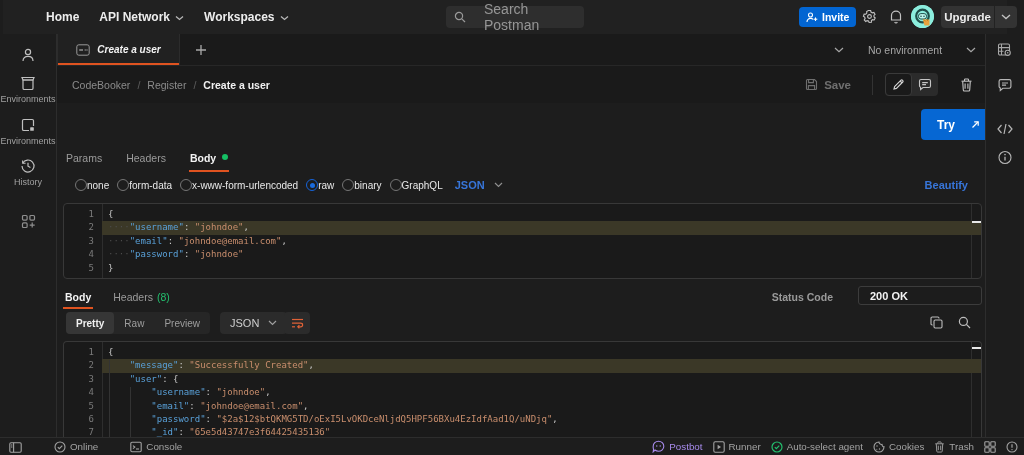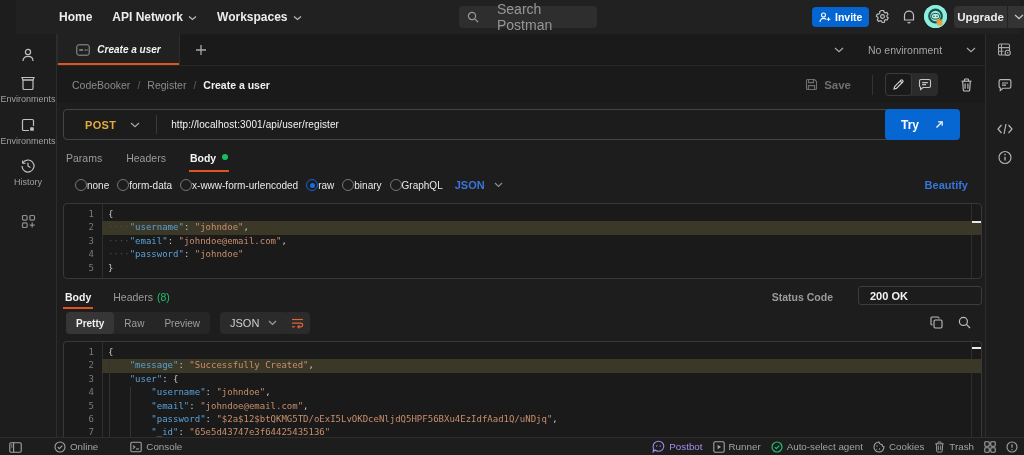--- a/index.html
+++ b/index.html
@@ -7,21 +7,21 @@
   body {
     font-family:"Liberation Sans", sans-serif;
     background:#1d1d1d; color:#d0d0d0;
     position:relative; font-size:11px;
     -webkit-font-smoothing:antialiased;
   }
   svg { display:block; }
 
   
   .top-header {
-    position:absolute; left:16px; top:0; width:1004px; height:34px;
+    position:absolute; left:3px; top:0; width:1004px; height:34px;
     background:#212121; display:flex; align-items:center;padding-left:32px;
   }
   .hdr-nav { display:flex; align-items:center; gap:6px; padding-left:4px; }
   .hdr-item {
     color:#ededed; font-size:12px; font-weight:600; padding:5px 7px;
     display:flex; align-items:center; gap:5px; border-radius:4px; cursor:pointer;
     white-space:nowrap;
   }
   .hdr-item .chev { margin-top:1px; }
   .search-box {
@@ -114,21 +114,21 @@
   .url-bar {
     position:absolute; left:6px; top:6px; width:835px; height:31px;
     border:1px solid #454545; border-radius:4px; background:#1c1c1c;
     display:flex; align-items:center;
   }
   .method { color:#e3a93d; font-weight:700; font-size:11px; padding:0 14px 0 21px; letter-spacing:.3px; cursor:pointer; }
   .method-chev { cursor:pointer; padding-right:16px; }
   .url-sep { width:1px; height:19px; background:#3a3a3a; }
   .url-text { color:#f3f3f3; font-size:10px; padding-left:14px; font-weight:400; letter-spacing:.1px; }
   .try-btn {
-    position:absolute; left:828px; top:6px; width:75px; height:31px;
+    position:absolute; left:864px; top:6px; width:75px; height:31px;
     background:#0667d3; color:#fff; border:none; border-radius:4px;
     font-size:12px; font-weight:700; font-family:inherit; cursor:pointer;
     display:flex; align-items:center; justify-content:center; gap:16px;
   }
 
   
   .reqtabs { height:29px; display:flex; align-items:center; padding-left:8px; position:relative; }
   .rtab { color:#9b9b9b; font-size:10.5px; padding:0 1px; margin-right:22px; height:29px; display:flex; align-items:center; position:relative; cursor:pointer; }
   .rtab.active { color:#f3f3f3; font-weight:700; }
   .rtab.active::after { content:""; position:absolute; left:0; right:0; bottom:0; height:2px; background:#e05320; }
@@ -413,30 +413,20 @@
               <path d="M1.5 3.2 H11.5"></path>
               <path d="M4.5 3 V1.8 C4.5 1.4 4.8 1 5.3 1 H7.7 C8.2 1 8.5 1.4 8.5 1.8 V3"></path>
               <path d="M2.7 3.4 L3.3 12 C3.3 12.6 3.8 13 4.3 13 H8.7 C9.2 13 9.7 12.6 9.7 12 L10.3 3.4"></path>
               <path d="M5.1 5.4 V10.7 M7.9 5.4 V10.7"></path>
             </svg>
         </button>
       </div>
     </div>
 
     <div class="url-row">
-      <div class="url-bar">
-        <span class="method">POST</span>
-        <span class="method-chev">
-          <svg width="10" height="6" viewBox="0 0 10 6" fill="none" stroke="#a8a8a8" stroke-width="1.2">
-              <path d="M1 1 L5 4.6 L9 1"></path>
-            </svg>
-        </span>
-        <div class="url-sep"></div>
-        <span class="url-text">http://localhost:3001/api/user/register</span>
-      </div>
       <button class="try-btn">
         <span>Try</span>
         <svg width="9" height="9" viewBox="0 0 9 9" fill="none" stroke="#fff" stroke-width="1.2">
             <path d="M1.5 7.5 L7 2"></path>
             <path d="M3.2 1.8 L7.2 1.8 L7.2 5.8"></path>
           </svg>
       </button>
     </div>
 
     <div class="reqtabs">

